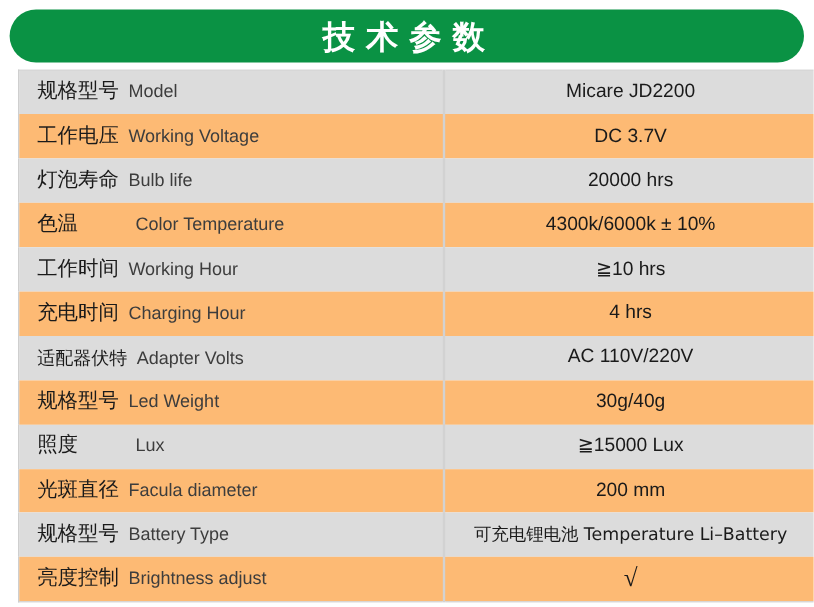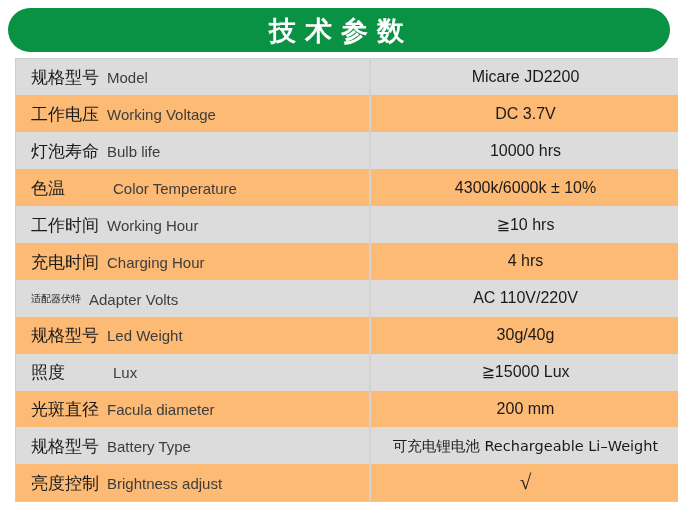--- a/index.html
+++ b/index.html
@@ -100,21 +100,21 @@
 
   .label-cn {
     display: inline-block;
     color: #1a1a1a;
     font-family: "DejaVu Sans", "Liberation Sans", sans-serif;
     font-size: 17px;
     line-height: 1;
     vertical-align: middle;
   }
   .label-cn.cn-5 {
-    font-size: 10px;
+    font-size: 15px;
   }
   
   .label-cn.cn-spread {
     width: 74px;
     display: inline-flex;
     justify-content: space-between;
     letter-spacing: 0;
   }
   .label-en {
     display: inline-block;
@@ -173,21 +173,21 @@
         <td class="cell-value">
           <span class="value-text">DC 3.7V</span>
         </td>
       </tr>
 
       <tr class="row-shaded">
         <td class="cell-label">
           <span class="label-cn">灯泡寿命</span><span class="label-en">Bulb life</span>
         </td>
         <td class="cell-value">
-          <span class="value-text">10000 hrs</span>
+          <span class="value-text">20000 hrs</span>
         </td>
       </tr>
 
       <tr class="row-plain">
         <td class="cell-label">
           <span class="label-cn cn-spread">色温</span><span class="label-en">Color Temperature</span>
         </td>
         <td class="cell-value">
           <span class="value-text">4300k/6000k ± 10%</span>
         </td>
@@ -245,21 +245,21 @@
         <td class="cell-value">
           <span class="value-text">200 mm</span>
         </td>
       </tr>
 
       <tr class="row-shaded">
         <td class="cell-label">
           <span class="label-cn">规格型号</span><span class="label-en">Battery Type</span>
         </td>
         <td class="cell-value">
-          <span class="value-text value-cn">可充电锂电池 Rechargeable Li–Weight</span>
+          <span class="value-text value-cn">可充电锂电池 Temperature Li–Battery</span>
         </td>
       </tr>
 
       <tr class="row-plain">
         <td class="cell-label">
           <span class="label-cn">亮度控制</span><span class="label-en">Brightness adjust</span>
         </td>
         <td class="cell-value">
           <span class="value-text value-check">√</span>
         </td>

